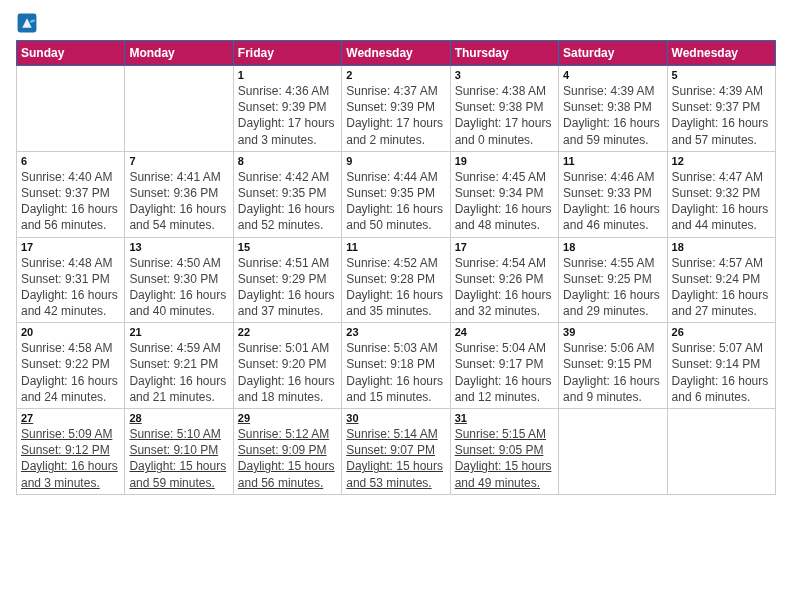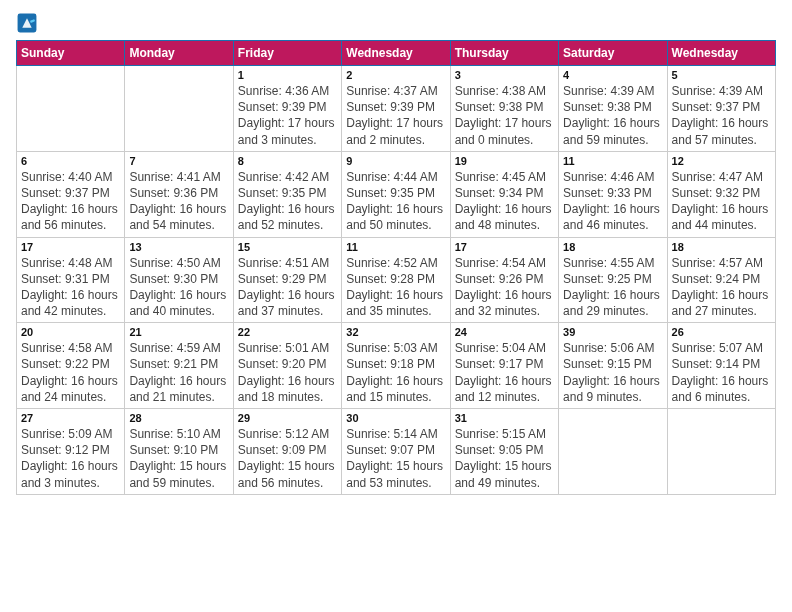--- a/index.html
+++ b/index.html
@@ -79,20 +79,21 @@
       vertical-align: top;
       padding: 3px 4px;
       border: 1px solid #ccc;
       font-size: 9.5px;
       color: #333;
       height: 82px;
       background: #fff;
     }
     .calendar tr:last-child td {
       height: 70px;
+      text-decoration: underline;
     }
     .day-num {
       font-size: 11px;
       font-weight: bold;
       color: #111;
       display: block;
       margin-bottom: 2px;
     }
     .day-info {
       font-size: 12px;
@@ -162,21 +163,21 @@
           <td><span class="day-num">15</span><span class="day-info">Sunrise: 4:51 AM<br>Sunset: 9:29 PM<br>Daylight: 16 hours and 37 minutes.</span></td>
           <td><span class="day-num">11</span><span class="day-info">Sunrise: 4:52 AM<br>Sunset: 9:28 PM<br>Daylight: 16 hours and 35 minutes.</span></td>
           <td><span class="day-num">17</span><span class="day-info">Sunrise: 4:54 AM<br>Sunset: 9:26 PM<br>Daylight: 16 hours and 32 minutes.</span></td>
           <td><span class="day-num">18</span><span class="day-info">Sunrise: 4:55 AM<br>Sunset: 9:25 PM<br>Daylight: 16 hours and 29 minutes.</span></td>
           <td><span class="day-num">18</span><span class="day-info">Sunrise: 4:57 AM<br>Sunset: 9:24 PM<br>Daylight: 16 hours and 27 minutes.</span></td>
         </tr>
         <tr>
           <td><span class="day-num">20</span><span class="day-info">Sunrise: 4:58 AM<br>Sunset: 9:22 PM<br>Daylight: 16 hours and 24 minutes.</span></td>
           <td><span class="day-num">21</span><span class="day-info">Sunrise: 4:59 AM<br>Sunset: 9:21 PM<br>Daylight: 16 hours and 21 minutes.</span></td>
           <td><span class="day-num">22</span><span class="day-info">Sunrise: 5:01 AM<br>Sunset: 9:20 PM<br>Daylight: 16 hours and 18 minutes.</span></td>
-          <td><span class="day-num">32</span><span class="day-info">Sunrise: 5:03 AM<br>Sunset: 9:18 PM<br>Daylight: 16 hours and 15 minutes.</span></td>
+          <td><span class="day-num">23</span><span class="day-info">Sunrise: 5:03 AM<br>Sunset: 9:18 PM<br>Daylight: 16 hours and 15 minutes.</span></td>
           <td><span class="day-num">24</span><span class="day-info">Sunrise: 5:04 AM<br>Sunset: 9:17 PM<br>Daylight: 16 hours and 12 minutes.</span></td>
           <td><span class="day-num">39</span><span class="day-info">Sunrise: 5:06 AM<br>Sunset: 9:15 PM<br>Daylight: 16 hours and 9 minutes.</span></td>
           <td><span class="day-num">26</span><span class="day-info">Sunrise: 5:07 AM<br>Sunset: 9:14 PM<br>Daylight: 16 hours and 6 minutes.</span></td>
         </tr>
         <tr>
           <td><span class="day-num">27</span><span class="day-info">Sunrise: 5:09 AM<br>Sunset: 9:12 PM<br>Daylight: 16 hours and 3 minutes.</span></td>
           <td><span class="day-num">28</span><span class="day-info">Sunrise: 5:10 AM<br>Sunset: 9:10 PM<br>Daylight: 15 hours and 59 minutes.</span></td>
           <td><span class="day-num">29</span><span class="day-info">Sunrise: 5:12 AM<br>Sunset: 9:09 PM<br>Daylight: 15 hours and 56 minutes.</span></td>
           <td><span class="day-num">30</span><span class="day-info">Sunrise: 5:14 AM<br>Sunset: 9:07 PM<br>Daylight: 15 hours and 53 minutes.</span></td>
           <td><span class="day-num">31</span><span class="day-info">Sunrise: 5:15 AM<br>Sunset: 9:05 PM<br>Daylight: 15 hours and 49 minutes.</span></td>

